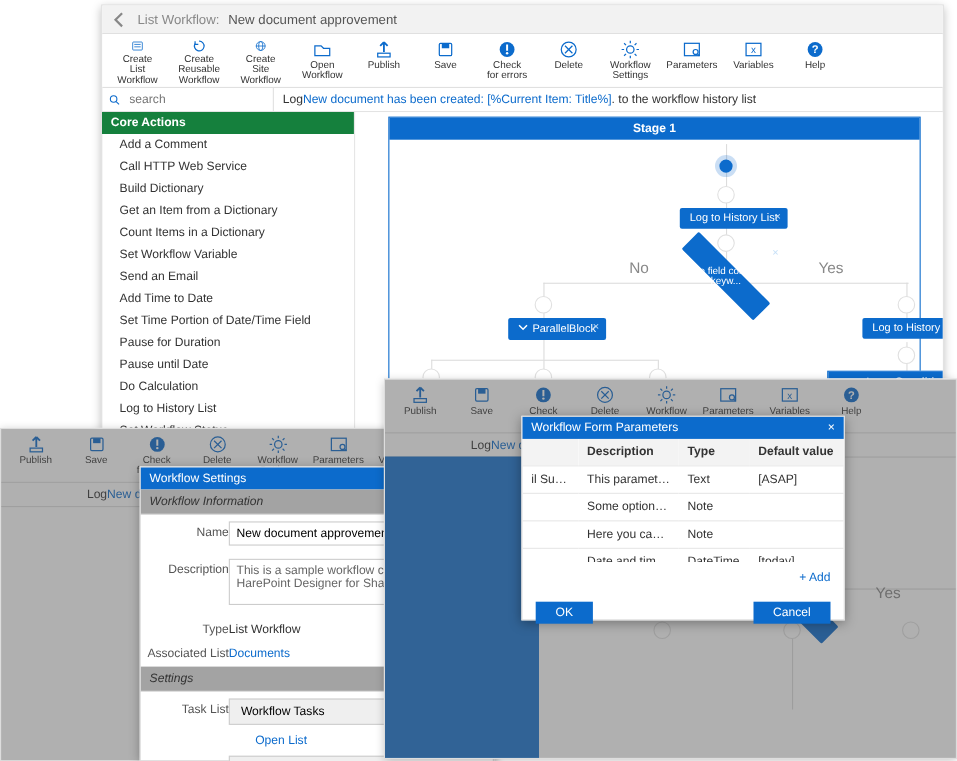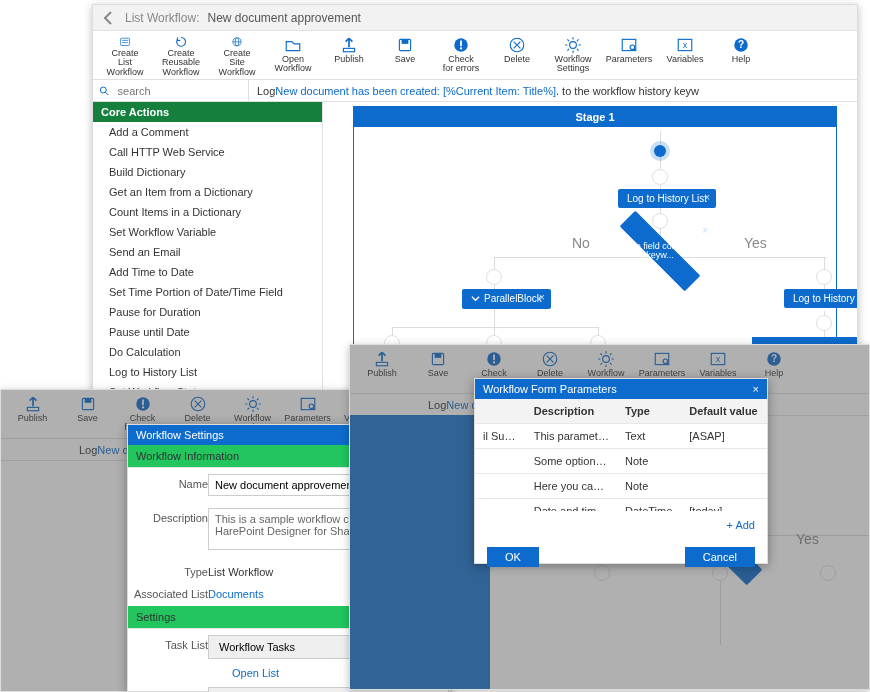--- a/index.html
+++ b/index.html
@@ -32,21 +32,21 @@
   .startdot { position:absolute; width:12px; height:12px; border-radius:50%; background:#0c6bcc; box-shadow:0 0 0 4px rgba(12,107,204,.22);}
   .conn { position:absolute; background:#dcdcdc; }
   .ghost-circle { position:absolute; width:16px;height:16px;border-radius:50%;background:#fff;border:1px solid #e0e0e0;}
   .cond-label { position:absolute; color:#888; font-size:14px;}
   .loopbox { position:absolute; border:1px solid #0c6bcc; background:#fff;}
   .loopbox .hdr { background:#0c6bcc; color:#fff; text-align:center; padding:4px 0; font-size:11px; letter-spacing:.3px;}
   .close-x { position:absolute; right:6px; top:3px; color:#c7e0f7; font-size:10px; cursor:pointer;}
   .node .close-x, .loopbox .close-x { color:#c7e0f7; }
   .scrim { position:absolute; inset:0; background:rgba(80,80,80,.45);} 
   .dialog-title { background:#0c6bcc; color:#fff; padding:4px 8px; font-size:11px; display:flex; justify-content:space-between; align-items:center;}
-  .accordion-head { background:#22c55e; padding:5px 8px; display:flex; justify-content:space-between; align-items:center; font-size:11px; border-bottom:1px solid #e4e4e4;}
+  .accordion-head { background:#a3a3a3; padding:5px 8px; display:flex; justify-content:space-between; align-items:center; font-size:11px; border-bottom:1px solid #e4e4e4;font-style:italic;}
   .form-row { display:flex; padding:6px 0; align-items:flex-start; }
   .form-row .lbl { width:80px; text-align:right; color:#555; font-size:11px; padding-top:4px;}
   .form-row input.text, .form-row textarea, .form-row select { flex:1; border:1px solid #ccc; padding:4px 6px; font-size:11px; font-family:inherit; }
   .form-row textarea { height:42px; resize:none; color:#666;}
   .openlist { color:#0c6bcc; font-size:11px; padding:2px 12px 8px 104px; display:block; cursor:pointer;}
   .tbl { width:100%; border-collapse:collapse; font-size:11px;}
   .tbl th, .tbl td { border-bottom:1px solid #e7e7e7; padding:6px 8px; text-align:left; white-space:nowrap; overflow:hidden; text-overflow:ellipsis;}
   .tbl th { background:#f3f3f3; font-weight:600; }
   .addlink { text-align:right; padding:8px 12px; color:#0c6bcc; font-size:11px; cursor:pointer;}
   .dlg-buttons { display:flex; justify-content:space-between; gap:8px; padding:8px 12px 12px;}
@@ -159,21 +159,21 @@
     <div class="searchcell">
       <svg width="12" height="12" viewBox="0 0 16 16">
           <circle cx="6.5" cy="6.5" r="4.5" stroke="#0c6bcc" stroke-width="1.5" fill="none"></circle>
           <line x1="10" y1="10" x2="14" y2="14" stroke="#0c6bcc" stroke-width="1.5"></line>
         </svg>
       <input placeholder="search" style="">
     </div>
     <div class="logcell">
       <span>Log </span>
       <span class="link">New document has been created: [%Current Item: Title%]</span>
-      <span>. to the workflow history keyw</span>
+      <span>. to the workflow history list</span>
     </div>
   </div>
   <div class="main-split">
     <div class="sidebar">
       <div class="catheader">Core Actions</div>
       <div id="core-items">
           <div class="catitem">Add a Comment</div>
           <div class="catitem">Call HTTP Web Service</div>
           <div class="catitem">Build Dictionary</div>
           <div class="catitem">Get an Item from a Dictionary</div>

